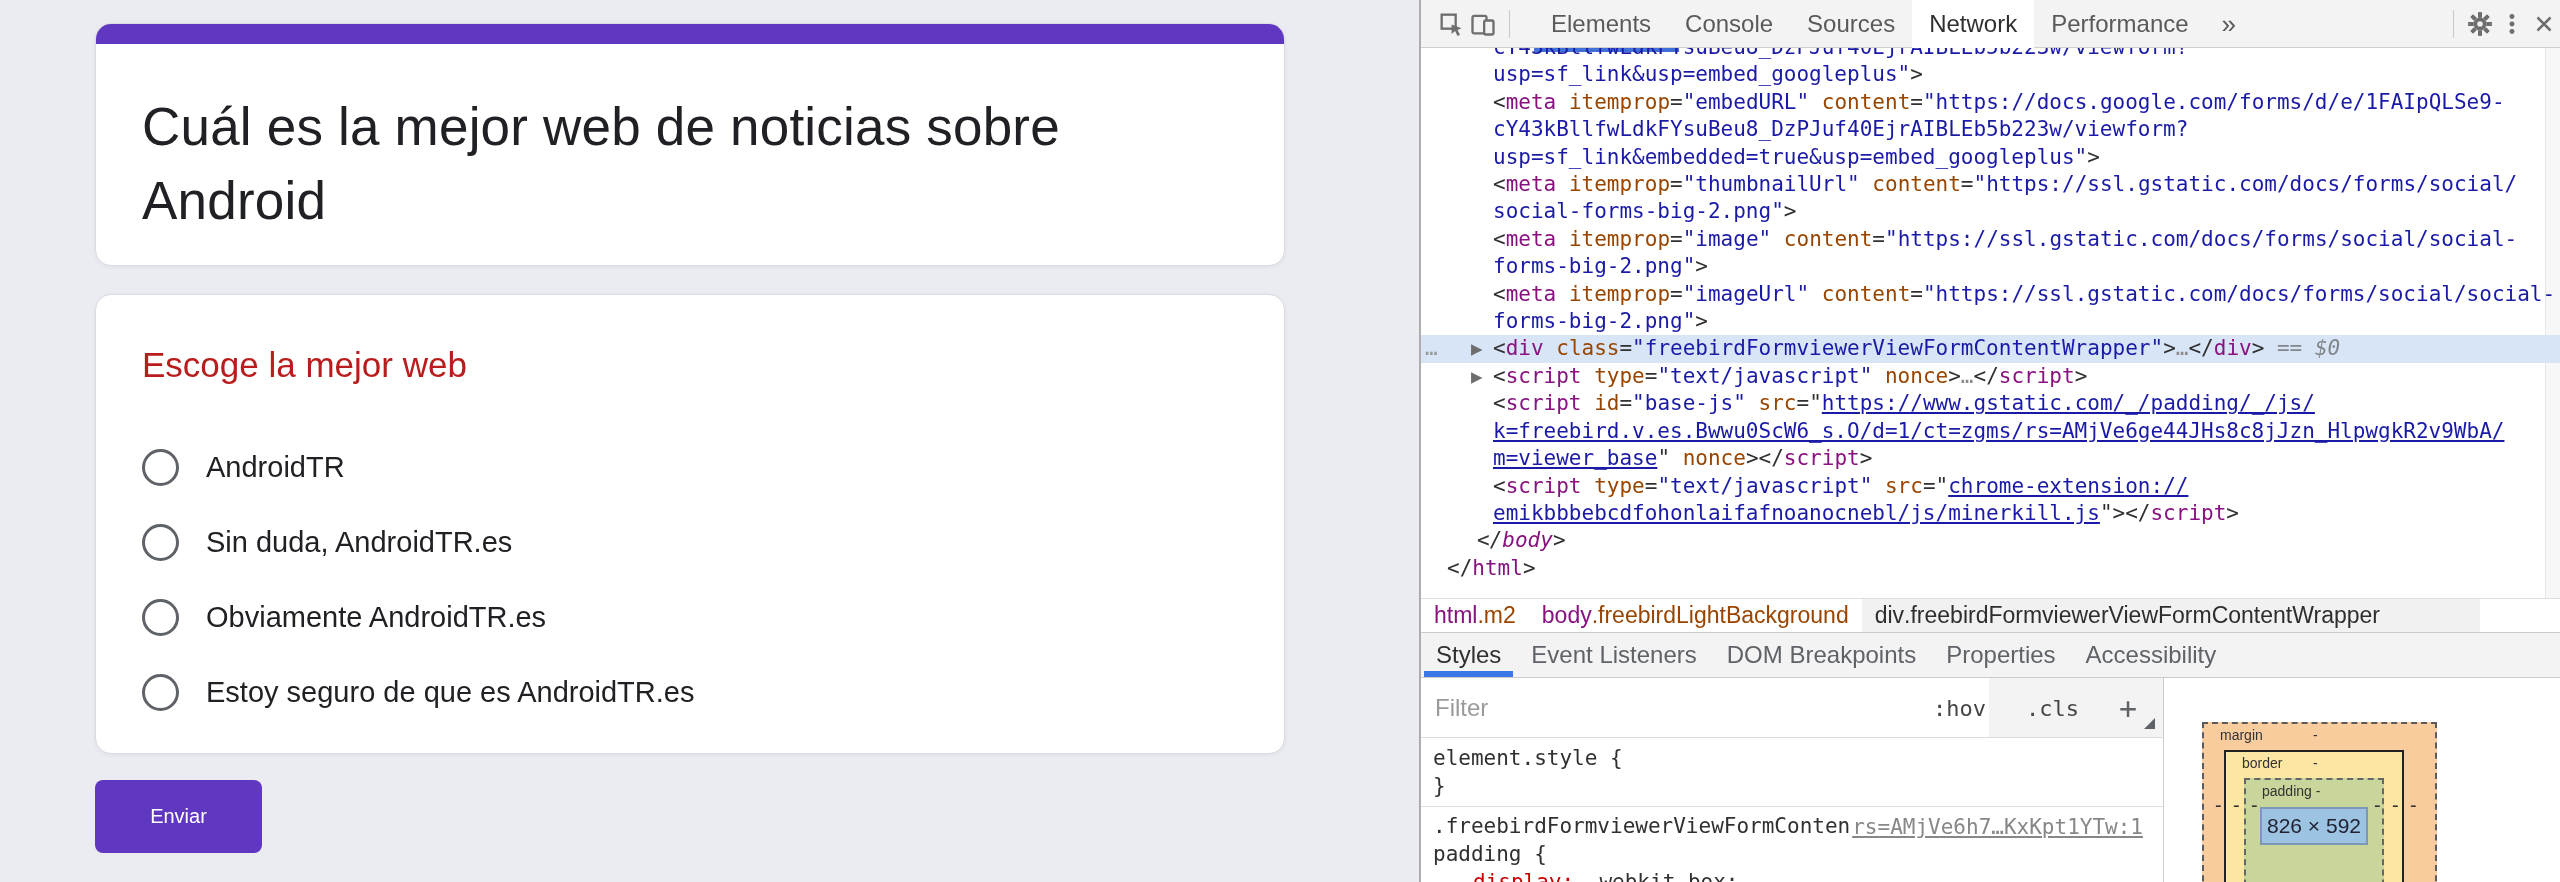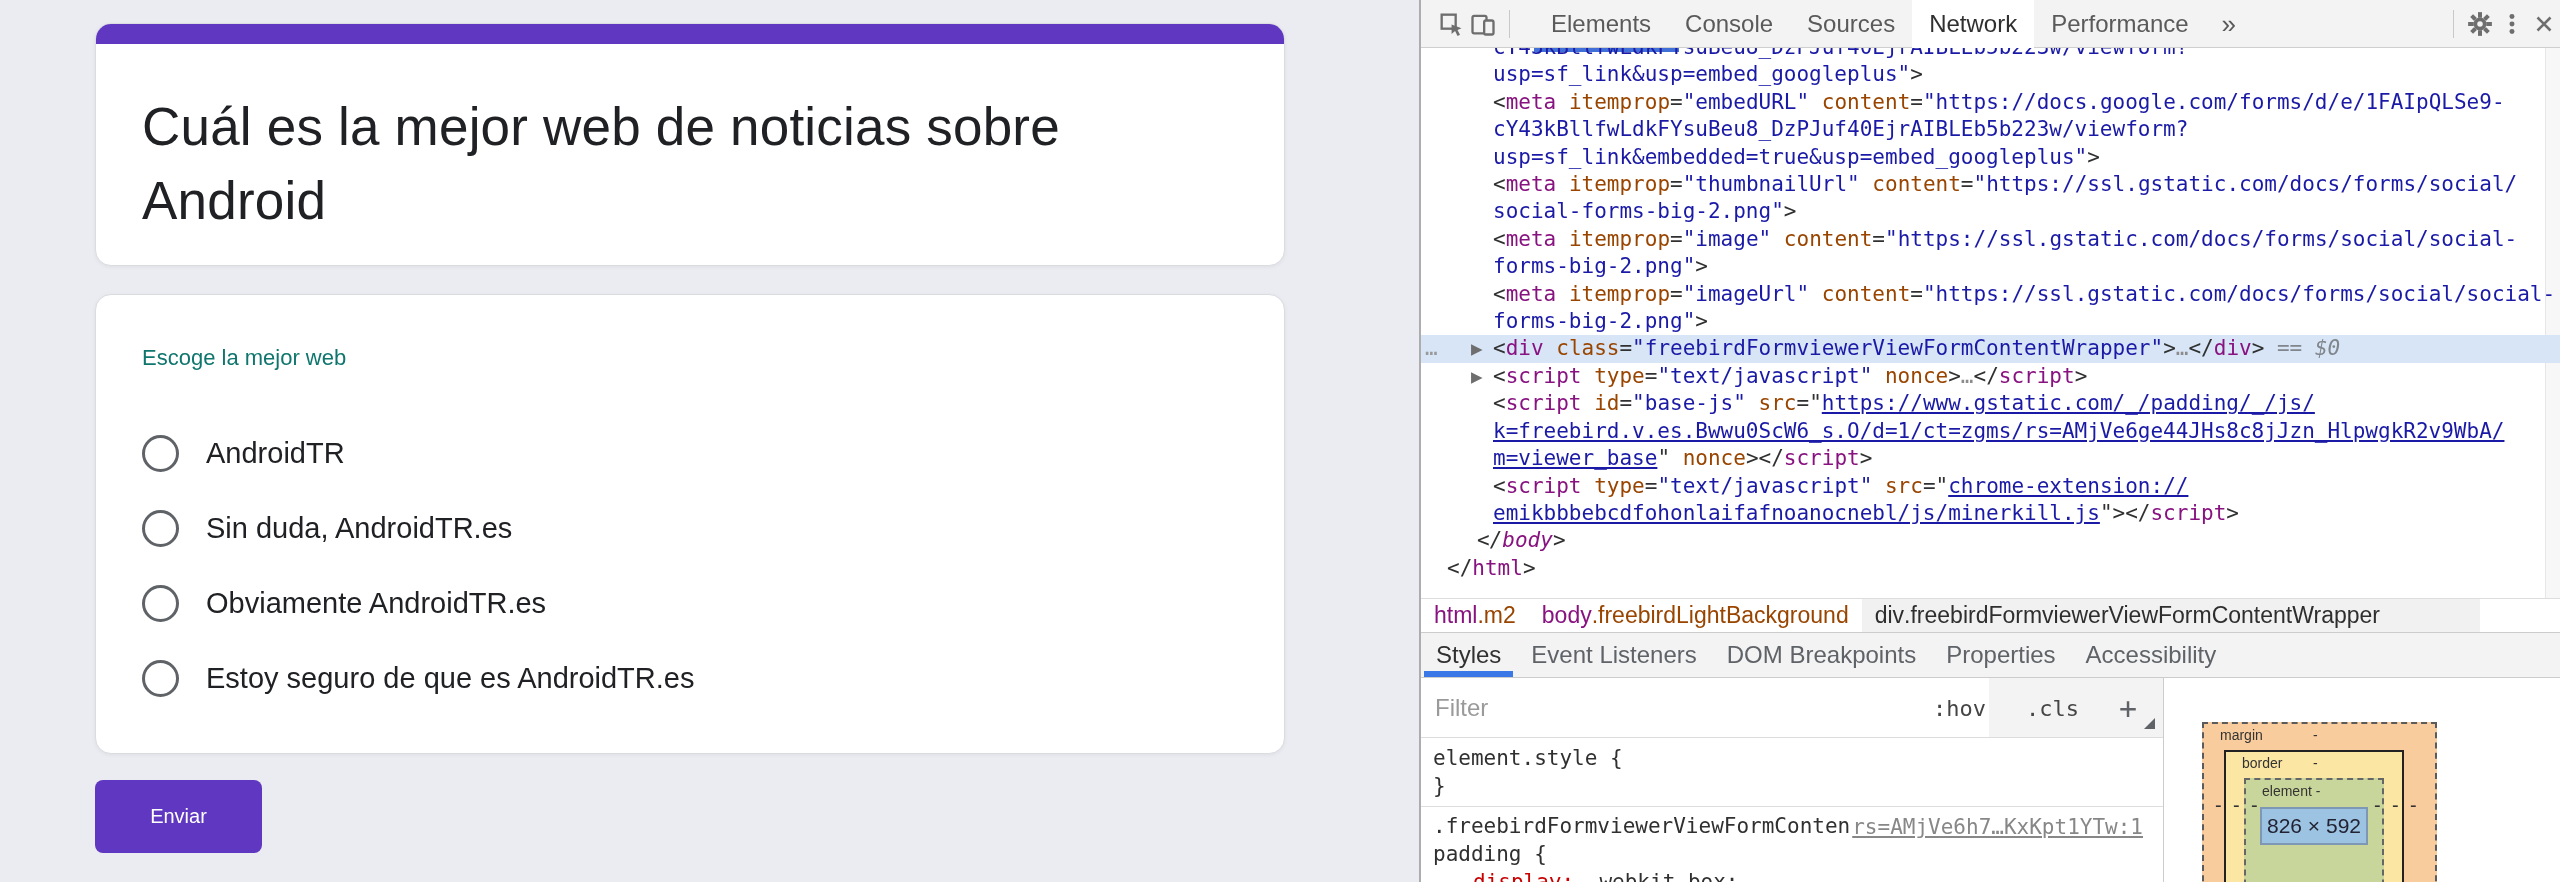--- a/index.html
+++ b/index.html
@@ -7,21 +7,21 @@
   body { font-family: "Liberation Sans", sans-serif; background:#ebebf2; overflow:hidden; }
   .page { position:relative; width:2560px; height:882px; background:#ebebf2; overflow:hidden; }
 
   
   .form-area { position:absolute; left:0; top:0; width:1418px; height:626px;margin-left:40px; }
   .card { position:absolute; left:55px; width:1190px; background:#fff; border:1px solid #dadce0; border-radius:16px; overflow:hidden; box-shadow:0 1px 4px rgba(0,0,0,.06); }
   .card-title { top:23px; height:243px; }
   .accent { height:20px; background:#5f37c0; }
   .form-title { font-size:53px; line-height:74px; font-weight:400; color:#202124; padding:46px 46px 0 46px; letter-spacing:.2px; }
   .card-question { top:294px; height:460px; }
-  .question-label { font-size:22px; color:#0f766e; padding:50px 0 0 46px; }
+  .question-label { font-size:35px; color:#b91c1c; padding:50px 0 0 46px; }
   .options { padding:26px 0 0 46px; }
   .option { display:flex; align-items:center; height:37px; margin-top:38px; cursor:pointer; }
   .radio { width:37px; height:37px; border:3px solid #5f6368; border-radius:50%; flex:0 0 auto; }
   .option-label { font-size:29px; color:#202124; margin-left:27px; }
   .submit-btn { position:absolute; left:55px; top:780px; width:167px; height:73px; background:#5f37c0; color:#fff; border:none; border-radius:8px; font-size:20px; font-family:"Liberation Sans",sans-serif; cursor:pointer; }
 
   
   .devtools { position:absolute; left:1419px; top:0; width:1141px; height:882px; background:#fff; border-left:2px solid #adadad; }
   .dt-toolbar { position:absolute; left:0; top:0; right:0; height:48px; background:#f3f3f3; border-bottom:1px solid #cfcfcf; display:flex; align-items:center; padding-left:14px; }
   .tb-icon { width:32px; height:48px; display:flex; align-items:center; justify-content:center; cursor:pointer; }
@@ -252,21 +252,21 @@
           </div>
         </div>
       </div>
 
       <div class="box-pane">
         <div class="bm-margin">
           <div class="bm-lab"><span>margin</span><span class="ldash">-</span></div>
           <div class="bm-border">
             <div class="bm-lab"><span>border</span><span class="ldash">-</span></div>
             <div class="bm-padding">
-              <div class="bm-lab"><span>element</span> <span>-</span></div>
+              <div class="bm-lab"><span>padding</span> <span>-</span></div>
               <div class="bm-content">826 × 592</div>
             </div>
           </div>
         </div>
         <span class="side-dash" style="left:50px">-</span>
         <span class="side-dash" style="left:68px">-</span>
         <span class="side-dash" style="left:86px">-</span>
         <span class="side-dash" style="left:209px">-</span>
         <span class="side-dash" style="left:227px">-</span>
         <span class="side-dash" style="left:245px">-</span>

